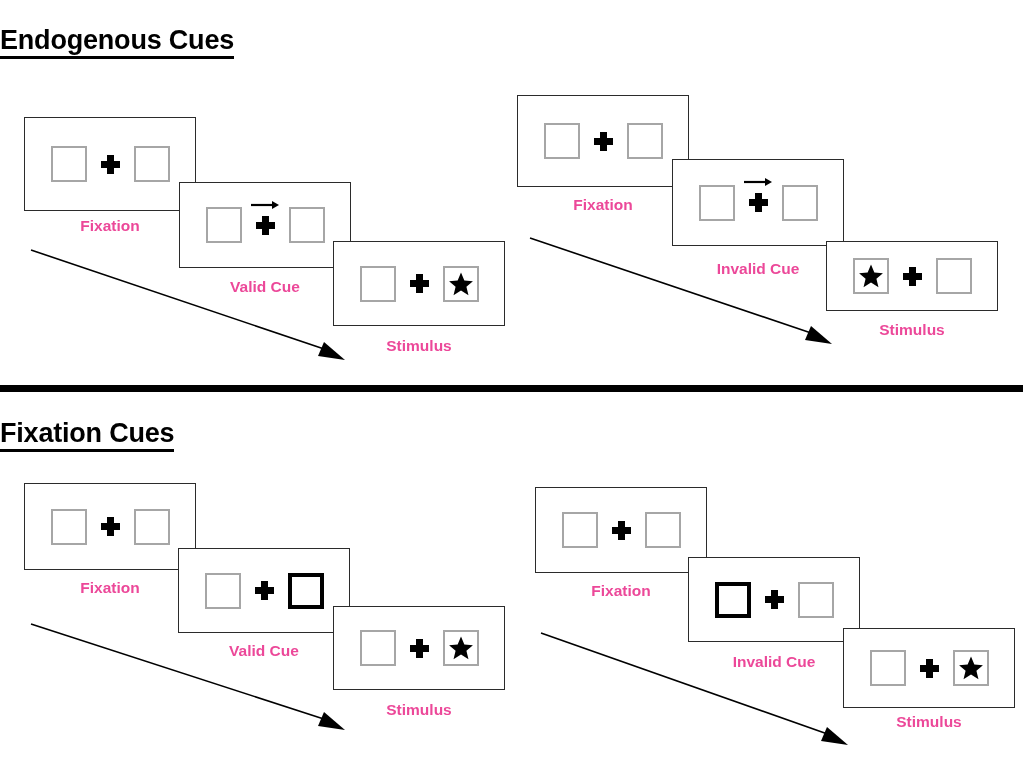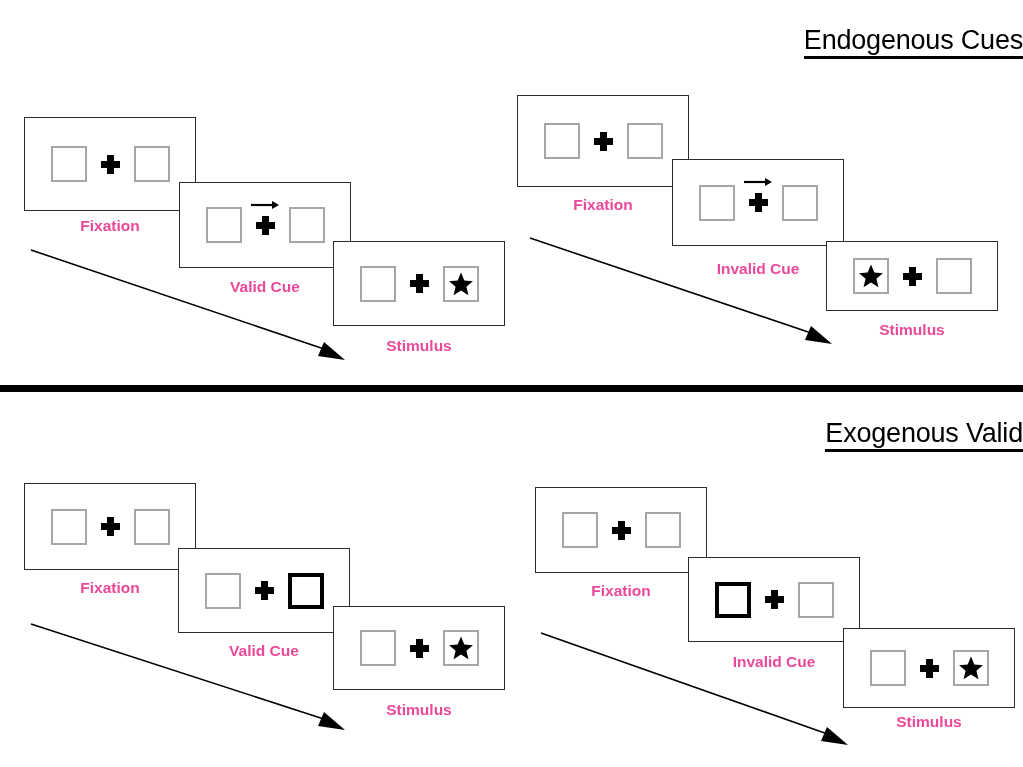--- a/index.html
+++ b/index.html
@@ -12,22 +12,22 @@
     height: 767px;
     position: relative;
     font-family: "Liberation Sans", sans-serif;
     overflow: hidden;
   }
 
   
   .section-title {
     position: absolute;
     width: 100%;
-    text-align: right;
-    font-weight: normal;
+    text-align: left;
+    font-weight: bold;
     font-size: 27px;
     color: #000000;
     letter-spacing: -0.2px;
   }
   .section-title span {
     border-bottom: 3px solid #000;
     padding-bottom: 1px;
   }
 
   
@@ -218,21 +218,21 @@
 <div class="caption" style="left:826px; top:321px; width:172px;">Stimulus</div>
 
 <svg class="timeline-arrow" style="left:524px; top:232px; width:320px; height:125px;" viewBox="0 0 320 125">
   <line x1="6" y1="6" x2="296" y2="104" stroke="#000" stroke-width="1.6"></line>
   <polygon points="287,94 308,112 281,108" fill="#000"></polygon>
 </svg>
 
 <div class="divider" style="top:385px;"></div>
 
 <div class="section-title" style="top:418px;">
-  <span>Exogenous Valid</span>
+  <span>Fixation Cues</span>
 </div>
 
 <div class="panel" style="left:24px; top:483px; width:172px; height:87px;">
   <div class="panel-inner">
     <div class="sq"></div>
     <div class="plus"></div>
     <div class="sq"></div>
   </div>
 </div>
 <div class="caption" style="left:24px; top:579px; width:172px;">Fixation</div>

